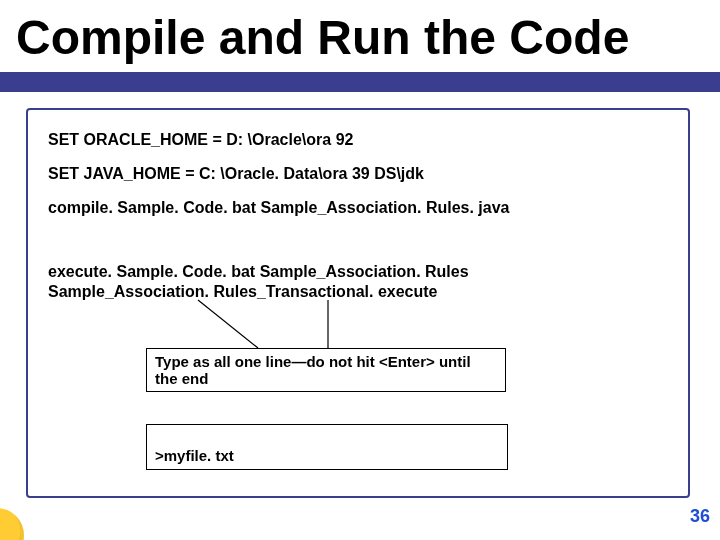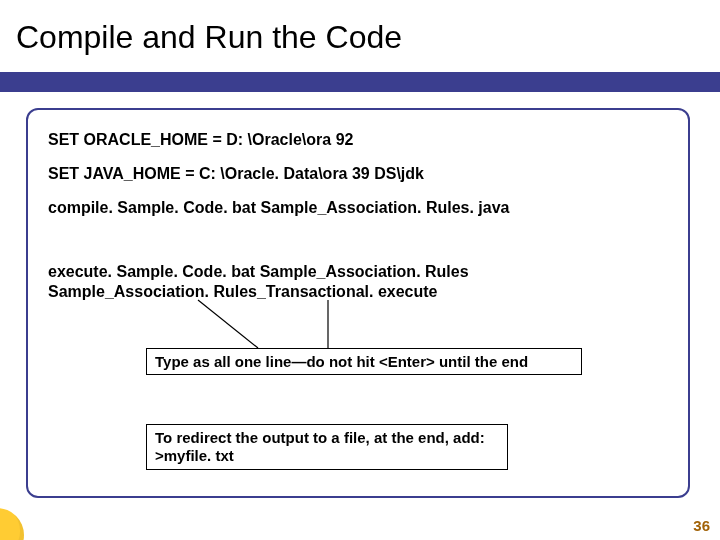--- a/index.html
+++ b/index.html
@@ -21,41 +21,41 @@
   .title-region {
     position: absolute;
     top: 4px;
     left: 10px;
     right: 10px;
     height: 66px;
     display: flex;
     align-items: center;
   }
   .title-text {
-    font-size: 32px;
+    font-size: 48px;
     color: #000;
-    font-weight: normal;
+    font-weight: bold;
     padding-left: 6px;
   }
   .hr-band {
     position: absolute;
     top: 72px;
     left: 0;
     width: 720px;
     height: 20px;
     background: #3b3e8f;
   }
   .content-frame {
     position: absolute;
     top: 108px;
     left: 26px;
     width: 664px;
     height: 390px;
     border: 2px solid #3b3e8f;
-    border-radius: 12px;
+    border-radius: 4px;
     box-sizing: border-box;
     padding-left: 13px;
   }
   .cmd {
     position: absolute;
     font-size: 16px;
     font-weight: bold;
     color: #000;
     line-height: 1.2;
   }
@@ -70,43 +70,43 @@
     font-size: 15px;
     font-weight: bold;
     color: #000;
     padding: 4px 8px;
     background: #fff;
     box-sizing: border-box;
   }
   .hint1 {
     top: 238px;
     left: 118px;
-    width: 436px;
+    width: 360px;
   }
   .hint2 {
     top: 314px;
     left: 118px;
     width: 362px;
     line-height: 1.2;
   }
   svg.connector {
     position: absolute;
     top: 0;
     left: 0;
     width: 664px;
     height: 390px;
     pointer-events: none;
   }
   .page-num {
     position: absolute;
-    bottom: 6px;
+    bottom: 13px;
     right: 10px;
-    font-size: 15px;
+    font-size: 18px;
     font-weight: bold;
-    color: #a16207;
+    color: #1d4ed8;
   }
   .corner-accent {
     position: absolute;
     top: 508px;
     left: -30px;
     width: 54px;
     height: 54px;
     background: #ffcc33;
     border-radius: 50%;
     box-shadow: inset -4px -4px 0 rgba(0,0,0,.05);
@@ -135,21 +135,21 @@
     <svg class="connector">
       <line x1="170" y1="190" x2="230" y2="238" stroke="#000" stroke-width="1.2"></line>
       <line x1="300" y1="190" x2="300" y2="238" stroke="#000" stroke-width="1.2"></line>
     </svg>
 
     <div class="hint-box hint1">
       <span>Type as all one line—do not hit &lt;Enter&gt; until the end</span>
     </div>
 
     <div class="hint-box hint2">
-      <span>To redirect the output to a file, at the end, add:</span><br>
+      <br>
       <span>&gt;myfile. txt</span>
     </div>
 
   </div>
 
   <div class="corner-accent"></div>
 
   <div class="page-num">36</div>
 
 </div>

